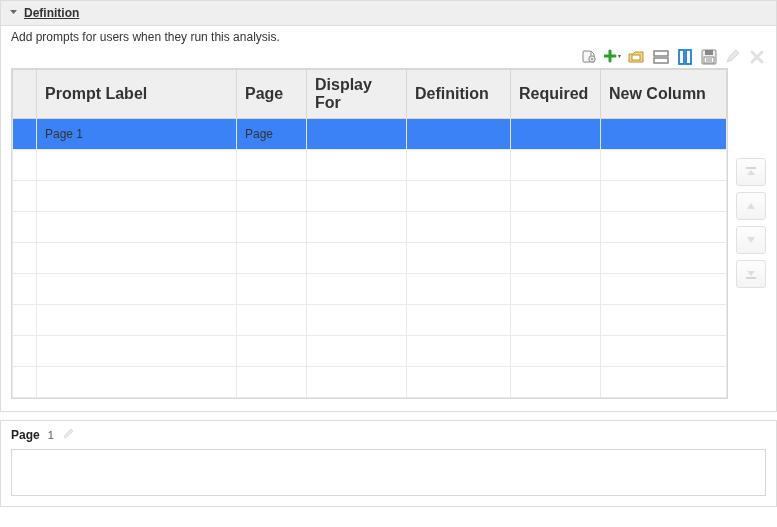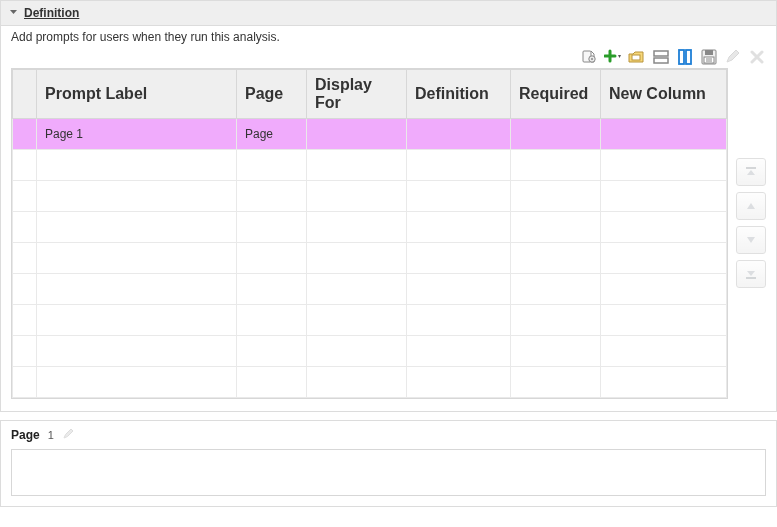--- a/index.html
+++ b/index.html
@@ -82,21 +82,21 @@
     color: #333;
   }
   table.grid td {
     border: 1px solid #e9e9e9;
     padding: 6px 8px;
     height: 18px;
     font-size: 12px;
     color: #333;
   }
   table.grid tr.selected td {
-    background: #f0abfc;
+    background: #3b82f6;
   }
   .row-handle {
     width: 24px;
   }
   .side-buttons {
     display: flex;
     flex-direction: column;
     gap: 6px;
     margin-top: 90px;
   }

